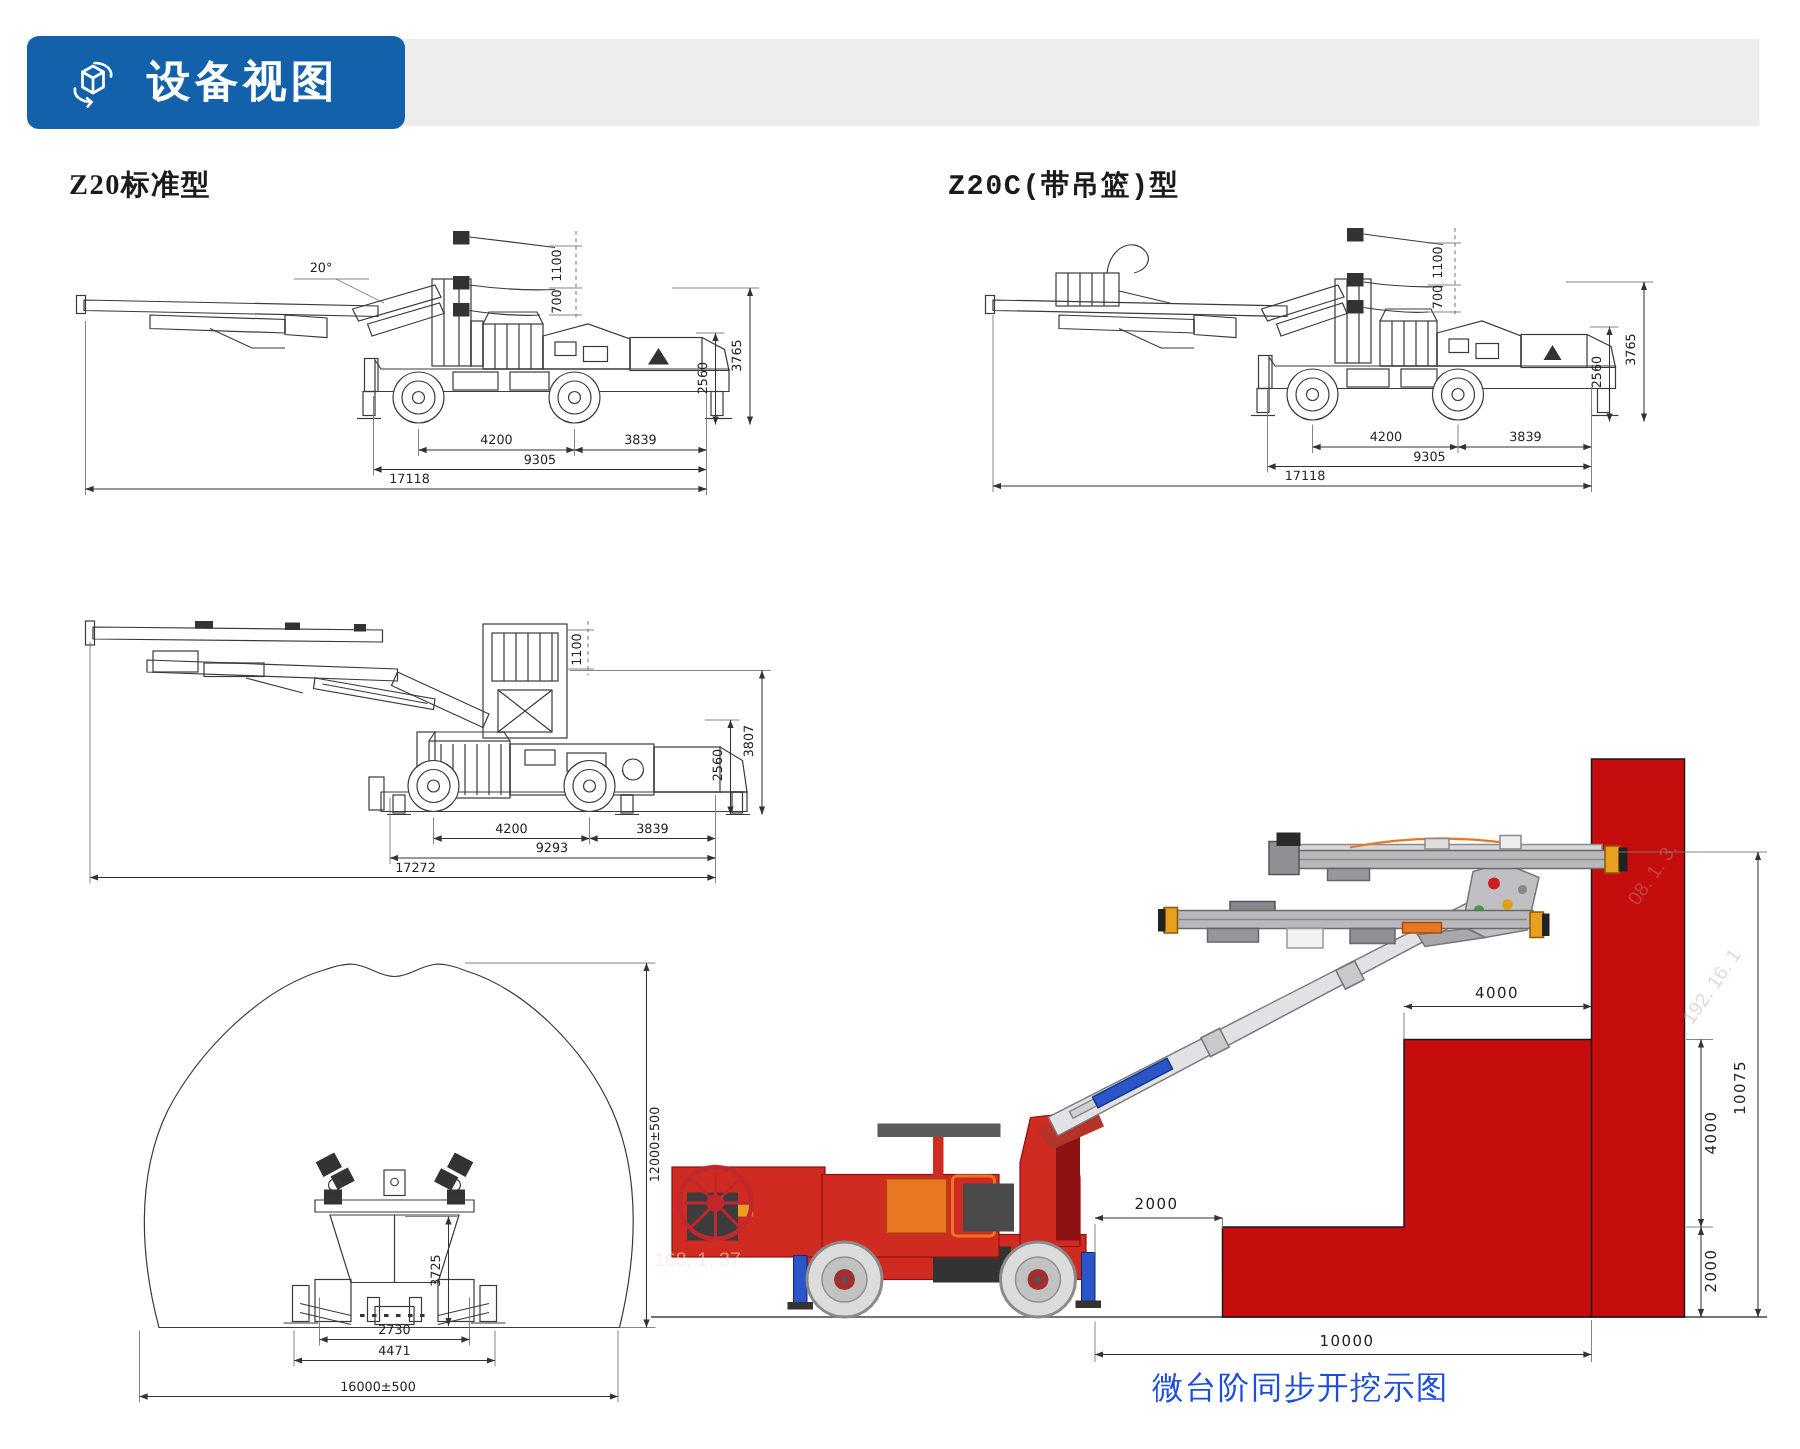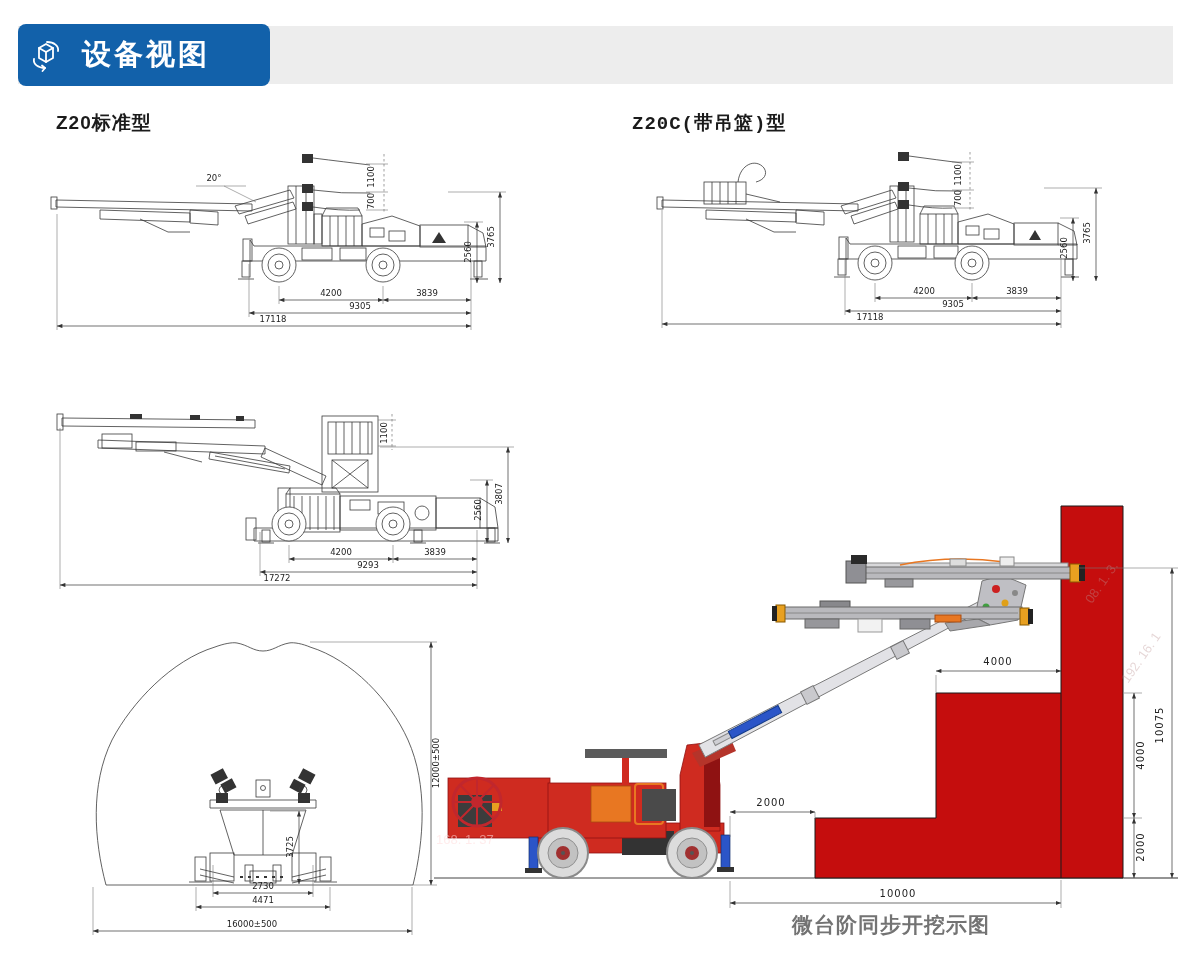--- a/index.html
+++ b/index.html
@@ -1,45 +1,45 @@
 <!DOCTYPE html>
 <html lang="zh"><head>
 <meta charset="utf-8">
 <style>
   html,body{margin:0;padding:0;background:#fff;}
   .page{position:relative;width:1200px;height:966px;background:#ffffff;overflow:hidden;
         font-family:"Liberation Sans","DejaVu Sans",sans-serif;}
   
   .band{position:absolute;left:18px;top:26px;width:1155px;height:58px;background:#ededed;}
   .chip{position:absolute;left:0;top:-2px;height:62px;width:252px;background:#1261aa;
-        border-radius:8px;display:flex;align-items:center;gap:16px;padding-left:8px;box-sizing:border-box;}
+        border-radius:8px;display:flex;align-items:center;gap:16px;padding-left:24px;box-sizing:border-box;}
   .chip span{color:#ffffff;font-size:29px;font-weight:700;letter-spacing:3px;}
   
   .h{position:absolute;font-size:19px;font-weight:700;color:#1b1b1b;letter-spacing:1px;}
-  .h1{left:56px;top:110px;}
+  .h1{left:46px;top:110px;font-family:Liberation Serif, serif;}
   .h2{left:632px;top:110px;font-family:Liberation Mono, monospace;}
   .h3{left:46px;top:358px;}
   
   svg.draw{position:absolute;}
   #d1{left:40px;top:140px;}
   #d2{left:640px;top:140px;}
   #d3{left:40px;top:400px;}
   #d4{left:60px;top:625px;}
   #d5{left:430px;top:485px;}
   .art{stroke:#3a3a3a;stroke-width:.8;fill:none;}
   .art .f{fill:#ffffff;}
   .art .k{fill:#333333;stroke:none;}
   .xl{stroke:#777;stroke-width:.6;fill:none;}
   .dsh{stroke:#777;stroke-width:.7;stroke-dasharray:2.5,2.5;fill:none;}
   .dl{stroke:#333;stroke-width:.7;}
   .dt{font-family:"DejaVu Sans",sans-serif;font-size:8.5px;fill:#222;text-anchor:middle;}
   #d5 .dt{font-size:10px;letter-spacing:1px;}
   
-  .cap{position:absolute;left:792px;top:911px;font-size:21px;font-weight:700;
-       color:#737373;letter-spacing:1px;}
+  .cap{position:absolute;left:768px;top:911px;font-size:21px;font-weight:400;
+       color:#1d4ed8;letter-spacing:1px;}
   .wm{position:absolute;font-size:13px;color:rgba(190,150,150,.38);pointer-events:none;}
   .wm1{left:436px;top:832px;color:rgba(255,220,220,.55);text-align:right;}
   .wm2{left:1078px;top:575px;transform:rotate(-55deg);}
   .wm3{left:1112px;top:650px;transform:rotate(-55deg);}
 </style>
 </head>
 <body>
 
 <div class="page">
 

